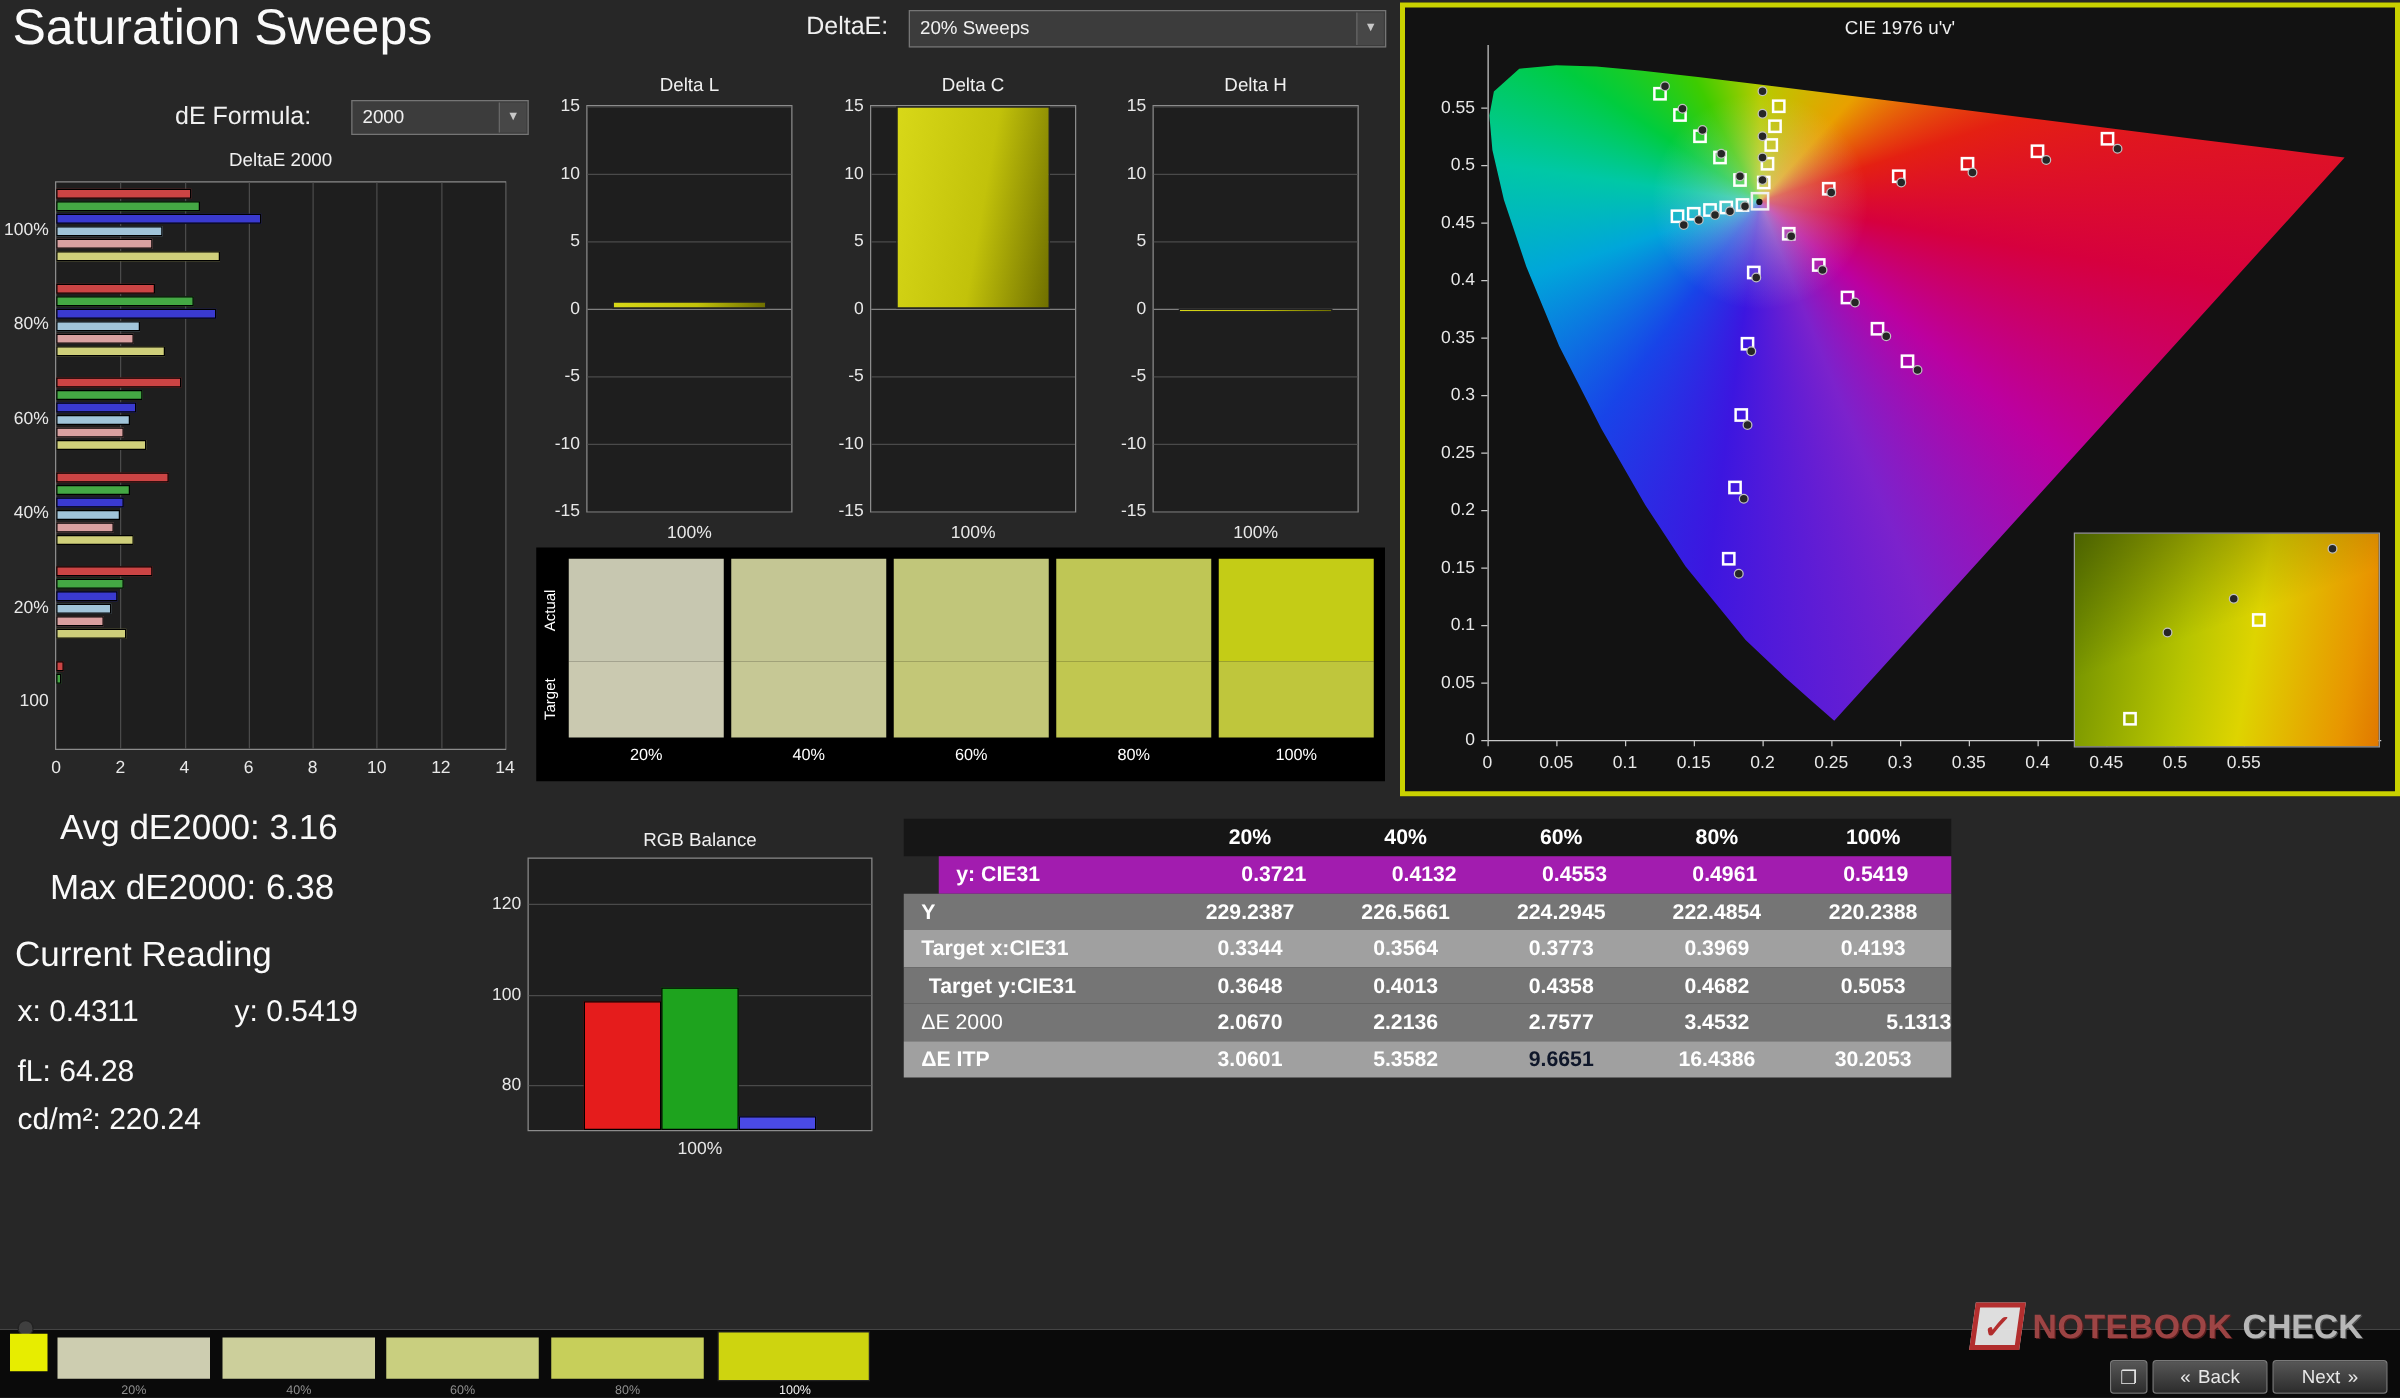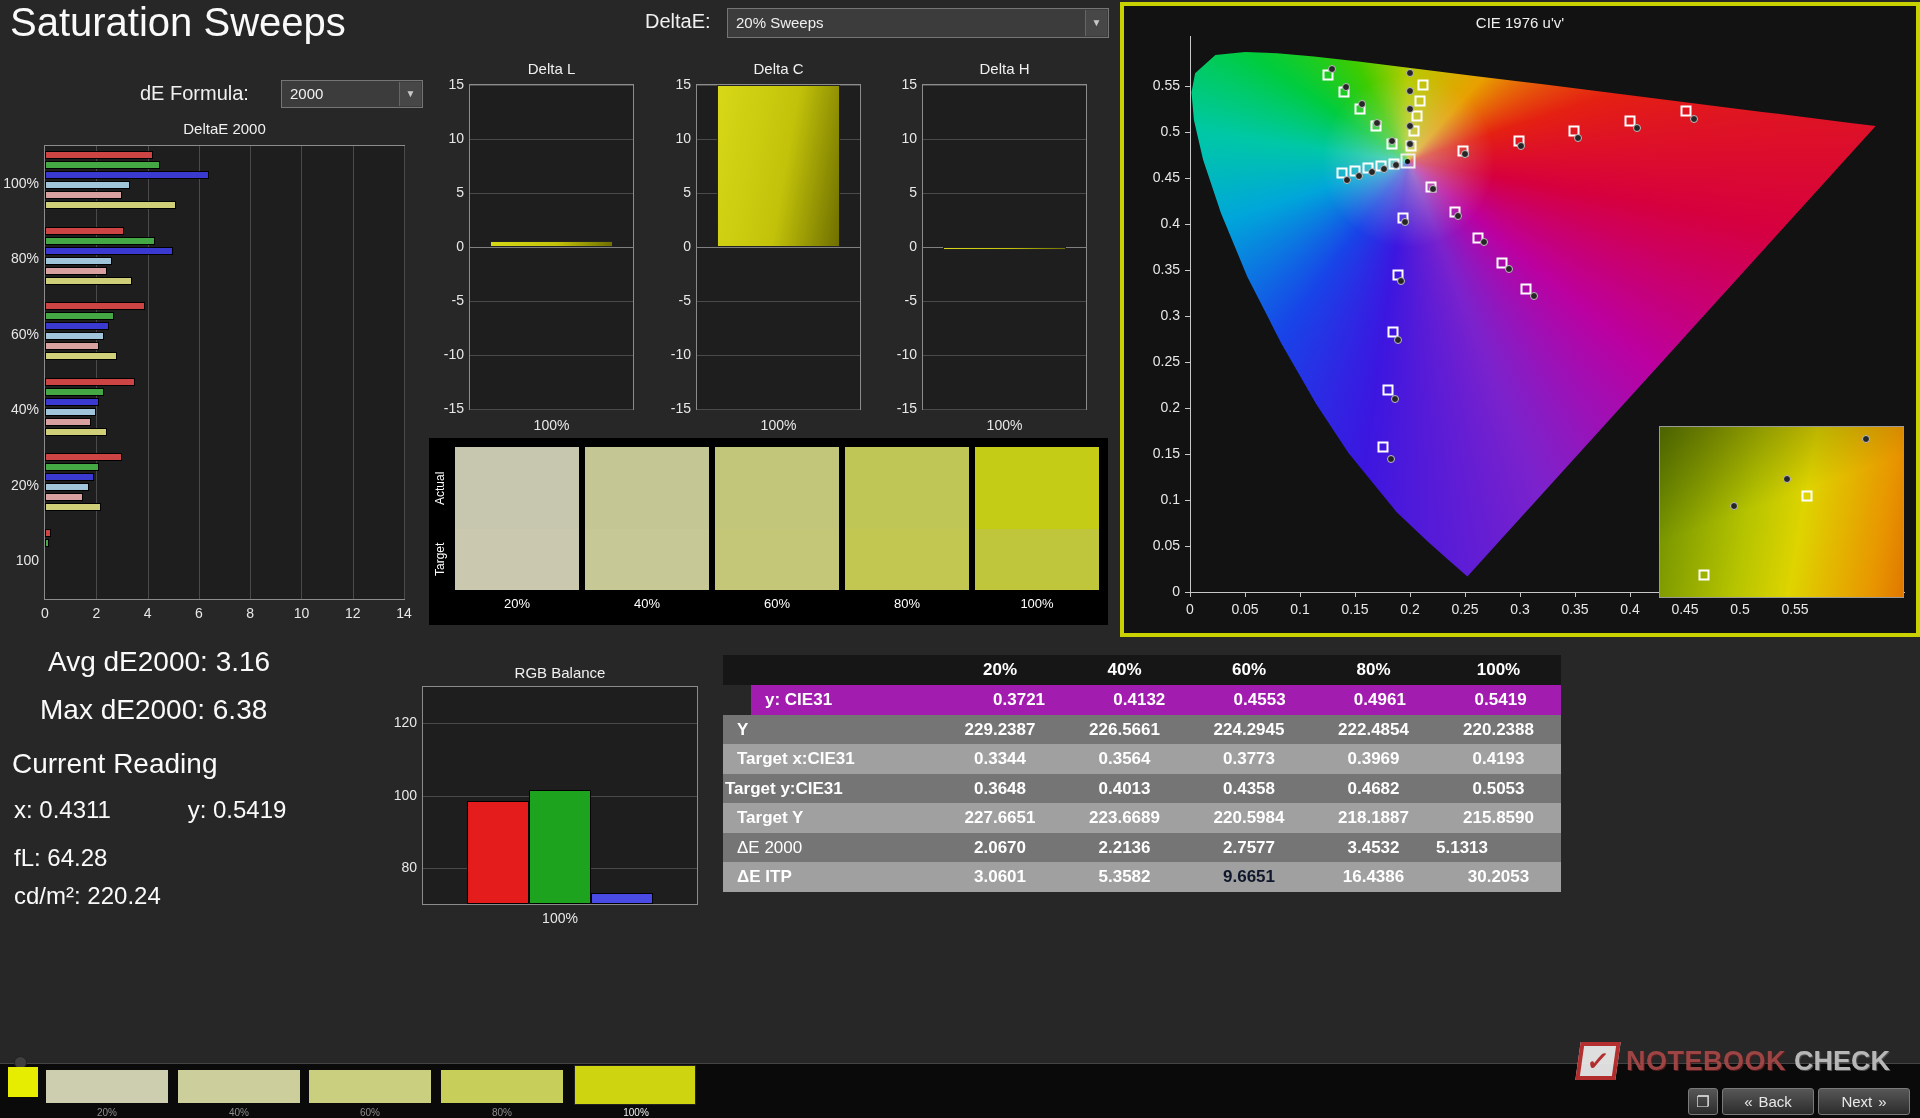--- a/index.html
+++ b/index.html
@@ -253,42 +253,34 @@
     </div>
     <div style="position: relative; display: flex; height: 29.5px; background: rgb(160, 160, 160);">
       <div style="position: relative; width: 215px; line-height: 29.5px; padding-left: 14px; font-weight: bold; font-size: 17px; color: rgb(255, 255, 255);">Target x:CIE31</div>
       <div style="position: relative; width: 124px; line-height: 29.5px; text-align: center; font-weight: bold; font-size: 17px; color: rgb(255, 255, 255);">0.3344</div>
       <div style="position: relative; width: 125px; line-height: 29.5px; text-align: center; font-weight: bold; font-size: 17px; color: rgb(255, 255, 255);">0.3564</div>
       <div style="position: relative; width: 124px; line-height: 29.5px; text-align: center; font-weight: bold; font-size: 17px; color: rgb(255, 255, 255);">0.3773</div>
       <div style="position: relative; width: 125px; line-height: 29.5px; text-align: center; font-weight: bold; font-size: 17px; color: rgb(255, 255, 255);">0.3969</div>
       <div style="position: relative; width: 125px; line-height: 29.5px; text-align: center; font-weight: bold; font-size: 17px; color: rgb(255, 255, 255);">0.4193</div>
     </div>
     <div style="position: relative; display: flex; height: 29.5px; background: rgb(117, 117, 117);">
-      <div style="position: relative; width: 215px; line-height: 29.5px; padding-left: 2px; font-weight: bold; font-size: 17px; color: rgb(255, 255, 255);">Target y:CIE31</div>
+      <div style="position: relative; width: 215px; line-height: 29.5px; padding-left: 20px; font-weight: bold; font-size: 17px; color: rgb(255, 255, 255);">Target y:CIE31</div>
       <div style="position: relative; width: 124px; line-height: 29.5px; text-align: center; font-weight: bold; font-size: 17px; color: rgb(255, 255, 255);">0.3648</div>
       <div style="position: relative; width: 125px; line-height: 29.5px; text-align: center; font-weight: bold; font-size: 17px; color: rgb(255, 255, 255);">0.4013</div>
       <div style="position: relative; width: 124px; line-height: 29.5px; text-align: center; font-weight: bold; font-size: 17px; color: rgb(255, 255, 255);">0.4358</div>
       <div style="position: relative; width: 125px; line-height: 29.5px; text-align: center; font-weight: bold; font-size: 17px; color: rgb(255, 255, 255);">0.4682</div>
       <div style="position: relative; width: 125px; line-height: 29.5px; text-align: center; font-weight: bold; font-size: 17px; color: rgb(255, 255, 255);">0.5053</div>
-    </div>
-    <div style="position: relative; display: flex; height: 29.5px; background: rgb(160, 160, 160);">
-      <div style="position: relative; width: 215px; line-height: 29.5px; padding-left: 14px; font-weight: bold; font-size: 17px; color: rgb(255, 255, 255);">Target Y</div>
-      <div style="position: relative; width: 124px; line-height: 29.5px; text-align: center; font-weight: bold; font-size: 17px; color: rgb(255, 255, 255);">227.6651</div>
-      <div style="position: relative; width: 125px; line-height: 29.5px; text-align: center; font-weight: bold; font-size: 17px; color: rgb(255, 255, 255);">223.6689</div>
-      <div style="position: relative; width: 124px; line-height: 29.5px; text-align: center; font-weight: bold; font-size: 17px; color: rgb(255, 255, 255);">220.5984</div>
-      <div style="position: relative; width: 125px; line-height: 29.5px; text-align: center; font-weight: bold; font-size: 17px; color: rgb(255, 255, 255);">218.1887</div>
-      <div style="position: relative; width: 125px; line-height: 29.5px; text-align: center; font-weight: bold; font-size: 17px; color: rgb(255, 255, 255);">215.8590</div>
     </div>
     <div style="position: relative; display: flex; height: 29.5px; background: rgb(117, 117, 117);">
       <div style="position: relative; width: 215px; line-height: 29.5px; padding-left: 14px; font-weight: normal; font-size: 17px; color: rgb(255, 255, 255);">ΔE 2000</div>
       <div style="position: relative; width: 124px; line-height: 29.5px; text-align: center; font-weight: bold; font-size: 17px; color: rgb(255, 255, 255);">2.0670</div>
       <div style="position: relative; width: 125px; line-height: 29.5px; text-align: center; font-weight: bold; font-size: 17px; color: rgb(255, 255, 255);">2.2136</div>
       <div style="position: relative; width: 124px; line-height: 29.5px; text-align: center; font-weight: bold; font-size: 17px; color: rgb(255, 255, 255);">2.7577</div>
       <div style="position: relative; width: 125px; line-height: 29.5px; text-align: center; font-weight: bold; font-size: 17px; color: rgb(255, 255, 255);">3.4532</div>
-      <div style="position: relative; width: 125px; line-height: 29.5px; text-align: left; font-weight: bold; font-size: 17px; color: rgb(255, 255, 255);">5.1313</div>
+      <div style="position: relative; width: 125px; line-height: 29.5px; text-align: right; font-weight: bold; font-size: 17px; color: rgb(255, 255, 255);">5.1313</div>
     </div>
     <div style="position: relative; display: flex; height: 29.5px; background: rgb(160, 160, 160);">
       <div style="position: relative; width: 215px; line-height: 29.5px; padding-left: 14px; font-weight: bold; font-size: 17px; color: rgb(255, 255, 255);">ΔE ITP</div>
       <div style="position: relative; width: 124px; line-height: 29.5px; text-align: center; font-weight: bold; font-size: 17px; color: rgb(255, 255, 255);">3.0601</div>
       <div style="position: relative; width: 125px; line-height: 29.5px; text-align: center; font-weight: bold; font-size: 17px; color: rgb(255, 255, 255);">5.3582</div>
       <div style="position: relative; width: 124px; line-height: 29.5px; text-align: center; font-weight: bold; font-size: 17px; color: #0f172a;">9.6651</div>
       <div style="position: relative; width: 125px; line-height: 29.5px; text-align: center; font-weight: bold; font-size: 17px; color: rgb(255, 255, 255);">16.4386</div>
       <div style="position: relative; width: 125px; line-height: 29.5px; text-align: center; font-weight: bold; font-size: 17px; color: rgb(255, 255, 255);">30.2053</div>
     </div>
   </div>

